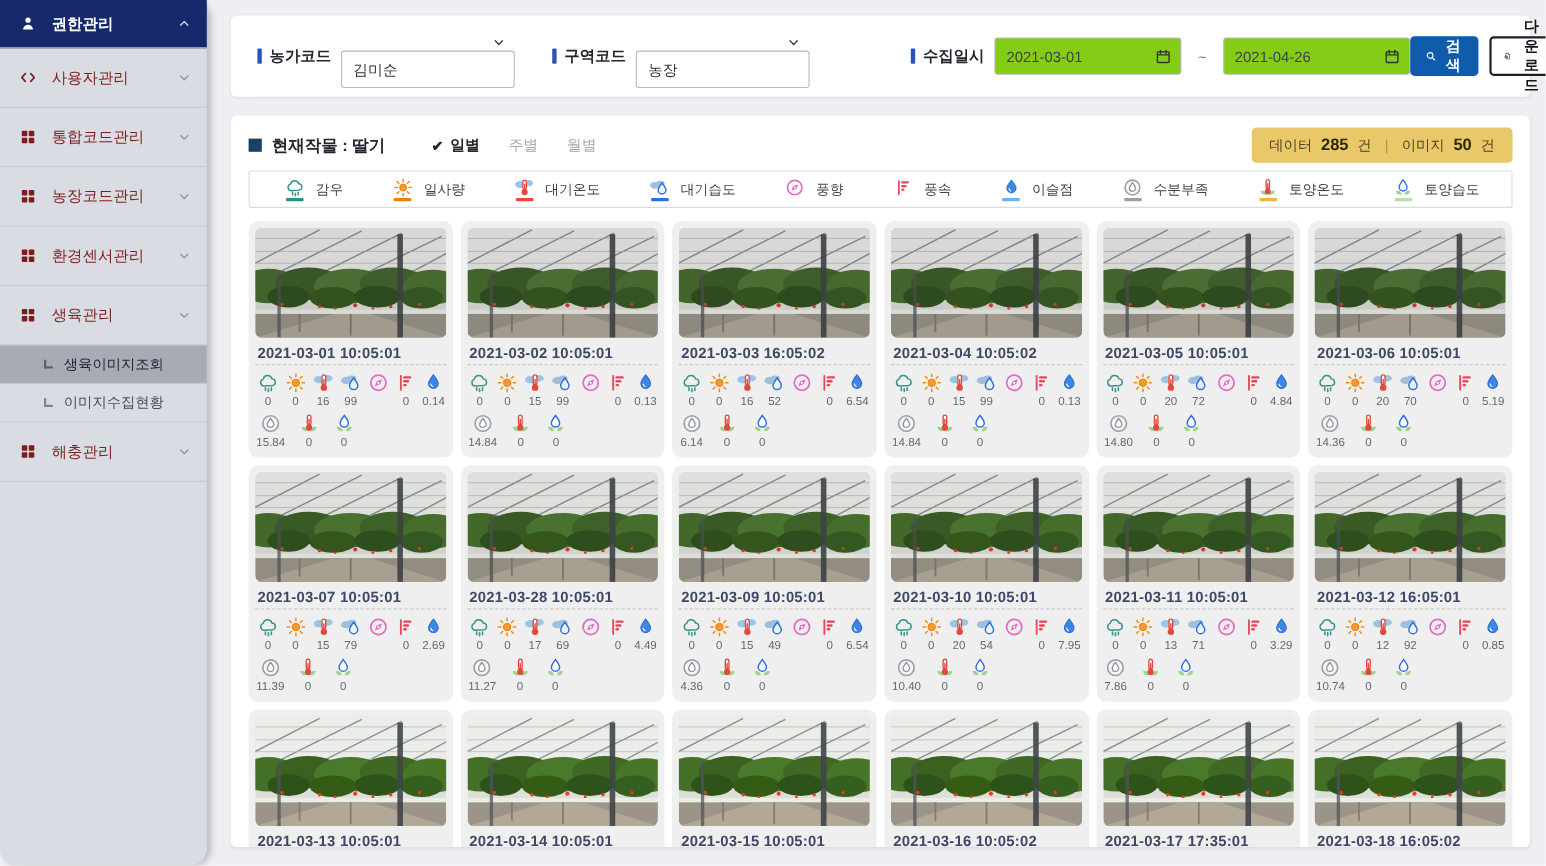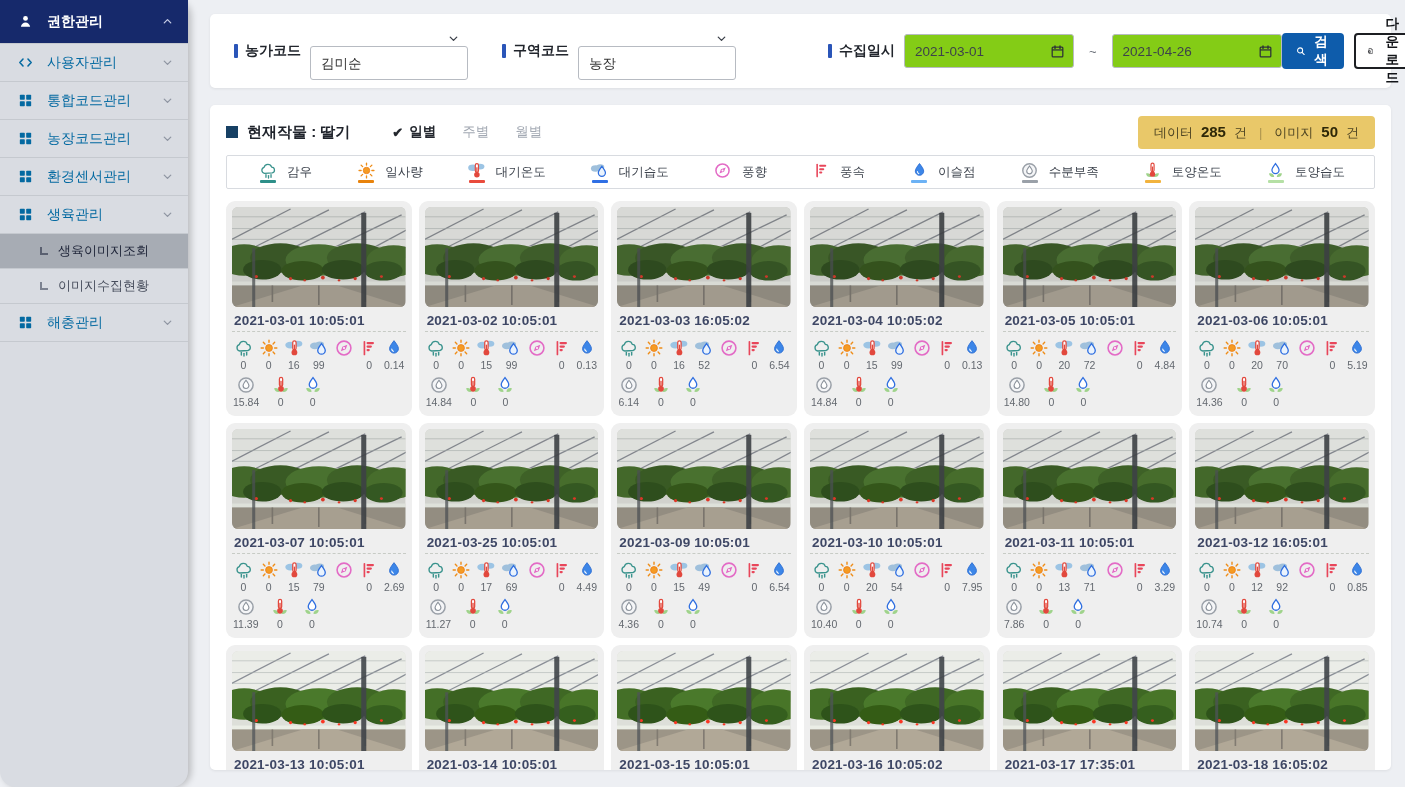--- a/index.html
+++ b/index.html
@@ -2,22 +2,22 @@
 <html><head>
 <meta charset="utf-8">
 <style>
   * { box-sizing: border-box; margin: 0; padding: 0; }
   html,body { width:1405px; height:787px; overflow:hidden; }
   body { font-family:"Liberation Sans", sans-serif; background:#edeff3; position:relative; }
 
   
   .sidebar { position:absolute; left:0; top:0; width:188px; height:787px;
     background:#d9dce2; box-shadow:3px 0 7px rgba(0,0,0,.22); z-index:5;border-radius:16px; }
-  .side-item { height:38px; display:flex; align-items:center; padding:0 14px 0 17px;
-    border-bottom:1px solid #c5c9cf; color:#0369a1; font-size:14px; cursor:pointer; }
+  .side-item { height:54px; display:flex; align-items:center; padding:0 14px 0 17px;
+    border-bottom:1px solid #c5c9cf; color:#7f1d1d; font-size:14px; cursor:pointer; }
   .side-item .s-ic { width:17px; height:17px; margin-right:13px; flex:0 0 auto; display:flex; }
   .side-item .s-ic svg { width:17px; height:17px; }
   .side-item .s-label { flex:1; }
   .side-item .s-chev { width:13px; height:13px; color:#8f95a2; }
   .side-item.active { background:#16296b; color:#fff; height:44px; font-weight:bold; }
   .side-item.active .s-chev { color:#c7cde6; }
   .side-sub { height:35px; display:flex; align-items:center; padding-left:40px;
     border-bottom:1px solid #c5c9cf; color:#474d5c; font-size:13px; cursor:pointer; }
   .side-sub .corner { width:8px; height:8px; border-left:2px solid #7c8290; border-bottom:2px solid #7c8290; margin-right:10px; }
   .side-sub.selected { background:#a7acb4; color:#20263a; }
@@ -1032,21 +1032,21 @@
                 <use href="#i-soilhum"></use>
               </svg>
     <span class="val">0</span>
   </span>
           </div>
   </div>
         <div class="card v2">
     <svg class="card-img">
             <use href="#img-greenhouse"></use>
           </svg>
-    <div class="card-date">2021-03-25 10:05:01</div>
+    <div class="card-date">2021-03-28 10:05:01</div>
     <div class="card-divider"></div>
     <div class="sensor-row first">
             <span class="sensor">
     <svg>
                 <use href="#i-rain"></use>
               </svg>
     <span class="val">0</span>
   </span>
             <span class="sensor">
     <svg>

